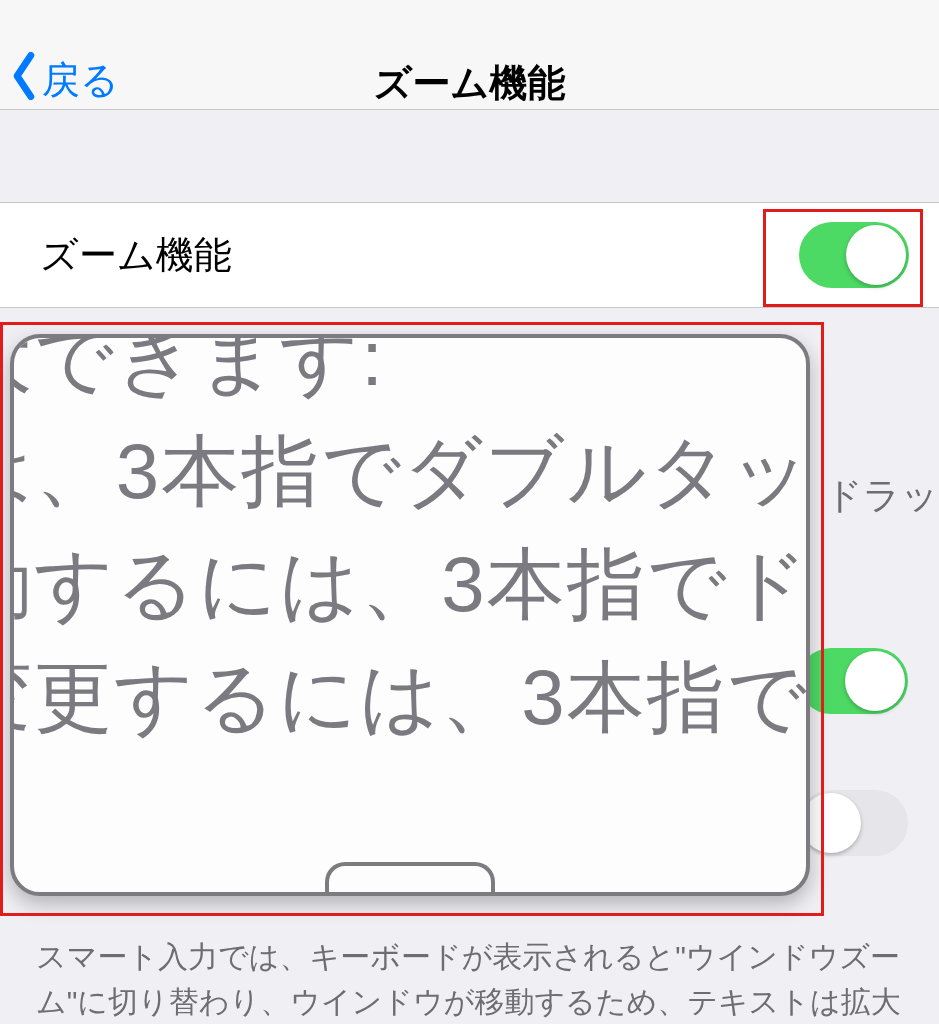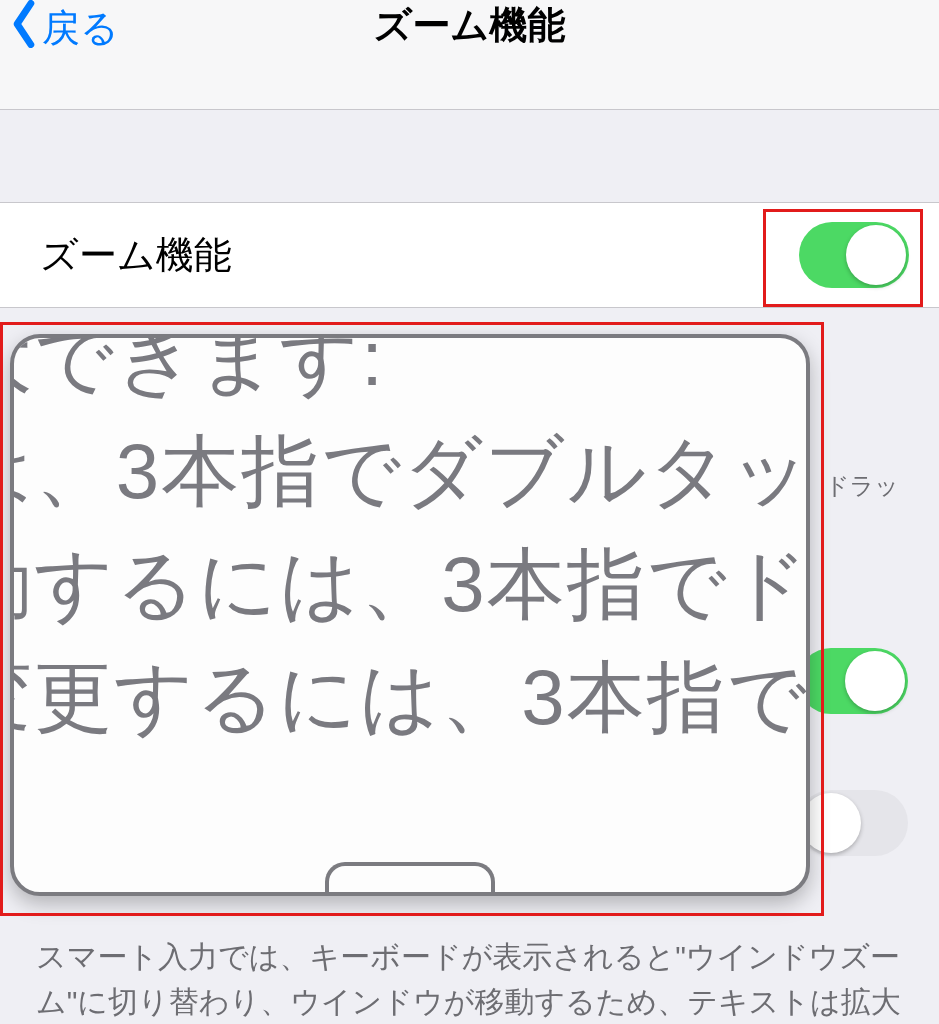--- a/index.html
+++ b/index.html
@@ -11,21 +11,21 @@
     position: relative;
   }
 
   
   .header {
     position: relative;
     height: 110px;
     background: #f7f7f8;
     border-bottom: 1px solid #c8c7cc;
     display: flex;
-    align-items: flex-start;
+    align-items: flex-end;
   }
   .back {
     position: absolute;
     left: 10px;
     display: flex;
     align-items: center;
     color: #007aff;
     font-size: 38px;
     font-weight: 400;
     cursor: pointer;
@@ -89,21 +89,21 @@
     pointer-events: none;
   }
   .hl-toggle { left: 763px; top: 209px; width: 160px; height: 98px; }
   .hl-lens   { left: 0;   top: 322px; width: 824px; height: 594px; }
 
   
   .peek {
     position: absolute;
     left: 825px;
     color: #6d6d72;
-    font-size: 24px;
+    font-size: 37px;
     line-height: 1.5;
     text-align: right;
     white-space: pre;
   }
   .peek1 { top: 468px; }
 
   .toggle-bg {
     position: absolute;
     left: 798px;
   }

